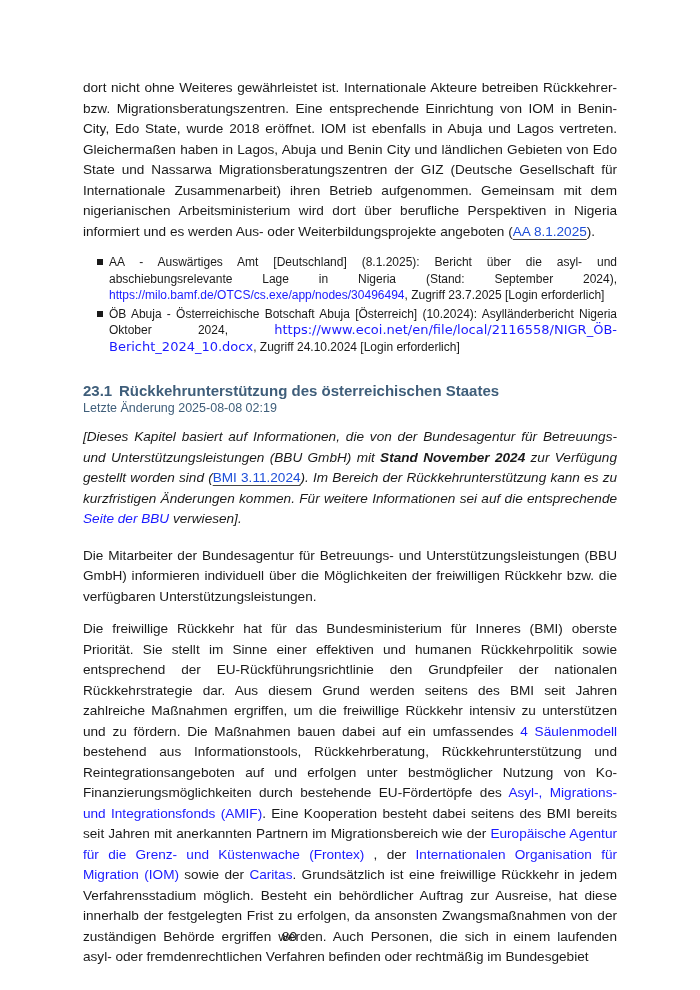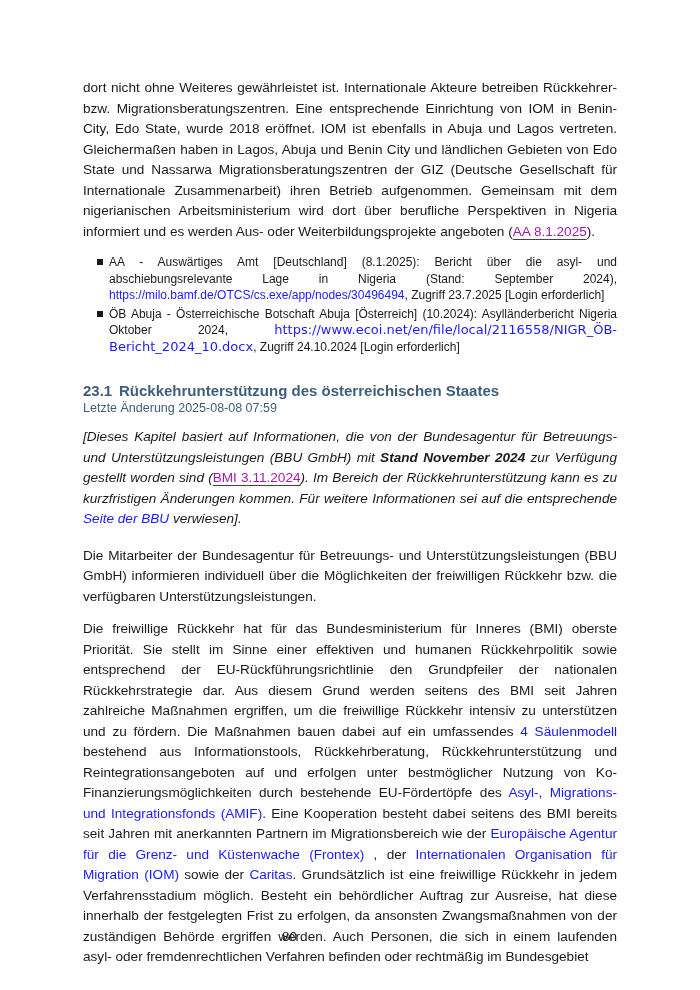--- a/index.html
+++ b/index.html
@@ -2,21 +2,21 @@
 <html><head>
 <meta charset="utf-8">
 <style>
   html, body { margin: 0; padding: 0; background: #ffffff; }
   body { width: 700px; height: 990px; position: relative; font-family: "Liberation Sans", sans-serif; color: #1a1a1a; }
   .page { position: absolute; left: 83px; top: 78px; width: 534px; }
   p { margin: 0; font-size: 13.6px; line-height: 20.5px; text-align: justify; }
   .p1 { margin-bottom: 12px; }
   .quellen { margin-bottom: 20px; }
   a, .link { color: #1a1aff; text-decoration: none; }
-  .ref { text-decoration: underline; text-decoration-color: #444; text-underline-offset: 3px; color: #a21caf; }
+  .ref { text-decoration: underline; text-decoration-color: #444; text-underline-offset: 3px; color: #1d4ed8; }
   ul.src { list-style: none; margin: 0 0 0 0; padding: 0 0 0 14px; font-size: 12px; line-height: 16.5px; }
   ul.src li { position: relative; padding-left: 12px; margin-bottom: 2px; text-align: justify; }
   ul.src li .bullet { position: absolute; left: 0; top: 5px; width: 6px; height: 6px; background: #1a1a1a; }
   .mono-link { font-family: "DejaVu Sans", sans-serif; font-size: 13px; }
   h3 { margin: 27px 0 2px 0; font-size: 15px; color: #3f5e7a; font-weight: bold; }
   h3 .num { display: inline-block; width: 36px; }
   .changed { font-size: 12.5px; color: #3f5e7a; margin-bottom: 12px; }
   .intro { font-style: italic; margin-bottom: 16px; }
   .gap { margin-bottom: 12px; }
   .pagenum { position: absolute; top: 929px; left: 0; width: 579px; text-align: center; font-size: 13.5px; }
@@ -34,21 +34,21 @@
       <span class="bullet"></span>
       <span>AA - Auswärtiges Amt [Deutschland] (8.1.2025): Bericht über die asyl- und abschiebungsrelevante Lage in Nigeria (Stand: September 2024), </span><a class="link">https://milo.bamf.de/OTCS/cs.exe/app/nodes/30496494</a><span>, Zugriff 23.7.2025 [Login erforderlich]</span>
     </li>
     <li>
       <span class="bullet"></span>
       <span>ÖB Abuja - Österreichische Botschaft Abuja [Österreich] (10.2024): Asylländerbericht Nigeria Oktober 2024, </span><a class="link mono-link">https://www.ecoi.net/en/file/local/2116558/NIGR_ÖB-Bericht_2024_10.docx</a><span>, Zugriff 24.10.2024 [Login erforderlich]</span>
     </li>
   </ul>
 
   <h3><span class="num">23.1</span><span>Rückkehrunterstützung des österreichischen Staates</span></h3>
-  <div class="changed">Letzte Änderung 2025-08-08 07:59</div>
+  <div class="changed">Letzte Änderung 2025-08-08 02:19</div>
 
   <p class="intro"><span>[Dieses Kapitel basiert auf Informationen, die von der Bundesagentur für Betreuungs- und Unterstützungsleistungen (BBU GmbH) mit </span><b>Stand November 2024</b><span> zur Verfügung gestellt worden sind (</span><span class="ref" style="font-style:normal">BMI 3.11.2024</span><span>). Im Bereich der Rückkehrunterstützung kann es zu kurzfristigen Änderungen kommen. Für weitere Informationen sei auf die entsprechende </span><a class="link">Seite der BBU</a><span> verwiesen].</span></p>
 
   <p class="gap">Die Mitarbeiter der Bundesagentur für Betreuungs- und Unterstützungsleistungen (BBU GmbH) informieren individuell über die Möglichkeiten der freiwilligen Rückkehr bzw. die verfügbaren Unterstützungsleistungen.</p>
 
   <p><span>Die freiwillige Rückkehr hat für das Bundesministerium für Inneres (BMI) oberste Priorität. Sie stellt im Sinne einer effektiven und humanen Rückkehrpolitik sowie entsprechend der EU-Rückführungsrichtlinie den Grundpfeiler der nationalen Rückkehrstrategie dar. Aus diesem Grund werden seitens des BMI seit Jahren zahlreiche Maßnahmen ergriffen, um die freiwillige Rückkehr intensiv zu unterstützen und zu fördern. Die Maßnahmen bauen dabei auf ein umfassendes </span><a class="link">4 Säulenmodell</a><span> bestehend aus Informationstools, Rückkehrberatung, Rückkehrunterstützung und Reintegrationsangeboten auf und erfolgen unter bestmöglicher Nutzung von Ko-Finanzierungsmöglichkeiten durch bestehende EU-Fördertöpfe des </span><a class="link">Asyl-, Migrations- und Integrationsfonds (AMIF)</a><span>. Eine Kooperation besteht dabei seitens des BMI bereits seit Jahren mit anerkannten Partnern im Migrationsbereich wie der </span><a class="link">Europäische Agentur für die Grenz- und Küstenwache (Frontex) </a><span> , der </span><a class="link">Internationalen Organisation für Migration (IOM)</a><span> sowie der </span><a class="link">Caritas</a><span>. Grundsätzlich ist eine freiwillige Rückkehr in jedem Verfahrensstadium möglich. Besteht ein behördlicher Auftrag zur Ausreise, hat diese innerhalb der festgelegten Frist zu erfolgen, da ansonsten Zwangsmaßnahmen von der zuständigen Behörde ergriffen werden. Auch Personen, die sich in einem laufenden asyl- oder fremdenrechtlichen Verfahren befinden oder rechtmäßig im Bundesgebiet</span></p>
 </div>
 
 <div class="pagenum">80</div>
 

